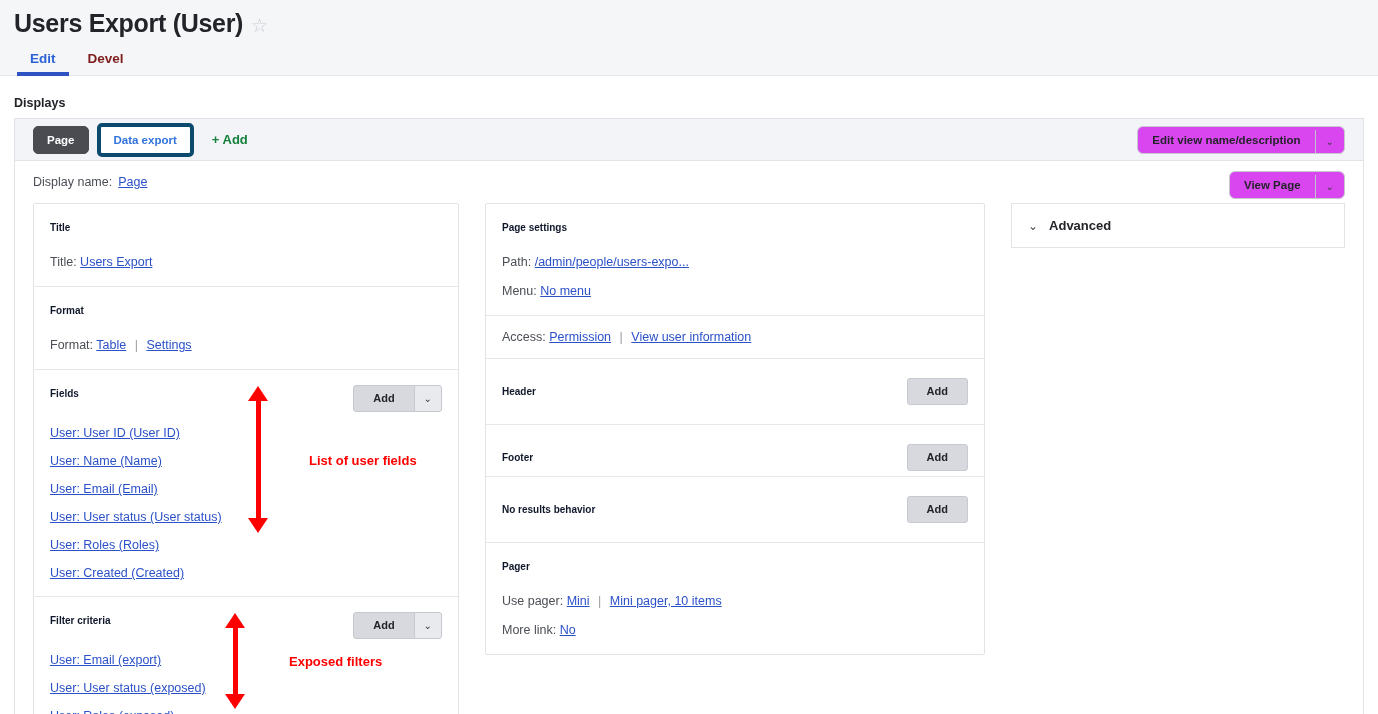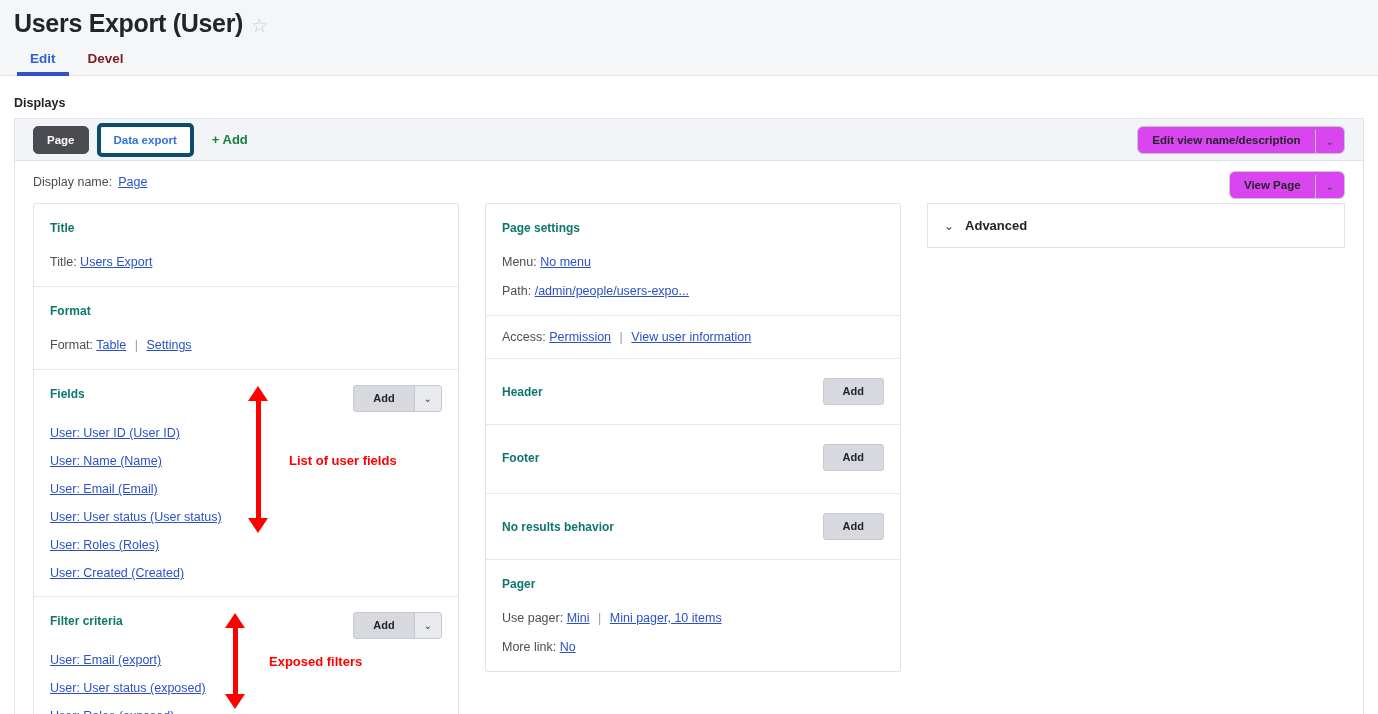--- a/index.html
+++ b/index.html
@@ -152,44 +152,44 @@
     right: 0; top: -4px;
   }
 
   
   .columns {
     display: flex;
     gap: 26px;
     align-items: flex-start;
   }
   .col-left { width: 426px; flex: none; }
-  .col-mid { width: 416px; flex: none; }
+  .col-mid { width: 500px; flex: none; }
   .col-right { flex: 1; }
 
   .card {
     border: 1px solid #e1e3e7;
     background: #ffffff;
     border-radius: 2px;
   }
   .section {
     padding: 15px 16px 16px 16px;
     border-bottom: 1px solid #e6e8eb;
     position: relative;
   }
   .section:last-child { border-bottom: none; }
   .section-head {
     display: flex;
     align-items: flex-start;
     justify-content: space-between;
     min-height: 22px;
   }
   .section-title {
-    font-size: 12px;
-    font-weight: bold;
-    color: #0f766e;
+    font-size: 10px;
+    font-weight: bold;
+    color: #0f172a;
     line-height: 18px;
   }
   .kv-row {
     font-size: 12.5px;
     color: #4b4e55;
     margin-top: 13px;
     line-height: 16px;
   }
   .kv-row .sep { color: #9a9da3; padding: 0 5px; }
   a.vlink, .vlink {
@@ -279,20 +279,21 @@
     width: 5px;
     background: #ff0000;
     flex: 1;
   }
   .annot-text {
     position: absolute;
     color: #ff0000;
     font-size: 13px;
     font-weight: bold;
     white-space: nowrap;
+    margin-left: 20px;
   }
   .caret-glyph { font-family: "DejaVu Sans", sans-serif; }
 </style>
 </head>
 <body>
 
 <div class="page-header">
   <div class="title-row">
     <h1 class="page-title">Users Export (User)</h1>
     <span class="star-icon">☆</span>
@@ -412,46 +413,46 @@
         </div>
 
         <div class="col-mid">
           <div class="card">
 
             <div class="section">
               <div class="section-head">
                 <span class="section-title">Page settings</span>
               </div>
               <div class="kv-row">
+                <span>Path:</span>
+                <span class="vlink">/admin/people/users-expo...</span>
+              </div>
+              <div class="kv-row">
                 <span>Menu:</span>
                 <span class="vlink">No menu</span>
-              </div>
-              <div class="kv-row">
-                <span>Path:</span>
-                <span class="vlink">/admin/people/users-expo...</span>
               </div>
             </div>
 
             <div class="section" style="padding-top:13px; padding-bottom:13px;">
               <div class="kv-row" style="margin-top:0;">
                 <span>Access:</span>
                 <span class="vlink">Permission</span>
                 <span class="sep">|</span>
                 <span class="vlink">View user information</span>
               </div>
             </div>
 
             <div class="section" style="padding-top:19px; padding-bottom:19px;">
               <div class="section-head" style="align-items:center;">
                 <span class="section-title">Header</span>
                 <span class="btn-add">Add</span>
               </div>
             </div>
 
-            <div class="section" style="padding-top:19px; padding-bottom:22px;">
+            <div class="section" style="padding-top:19px; padding-bottom:5px;">
               <div class="section-head" style="align-items:center;">
                 <span class="section-title">Footer</span>
                 <span class="btn-add">Add</span>
               </div>
             </div>
 
             <div class="section" style="padding-top:19px; padding-bottom:19px;">
               <div class="section-head" style="align-items:center;">
                 <span class="section-title">No results behavior</span>
                 <span class="btn-add">Add</span>

